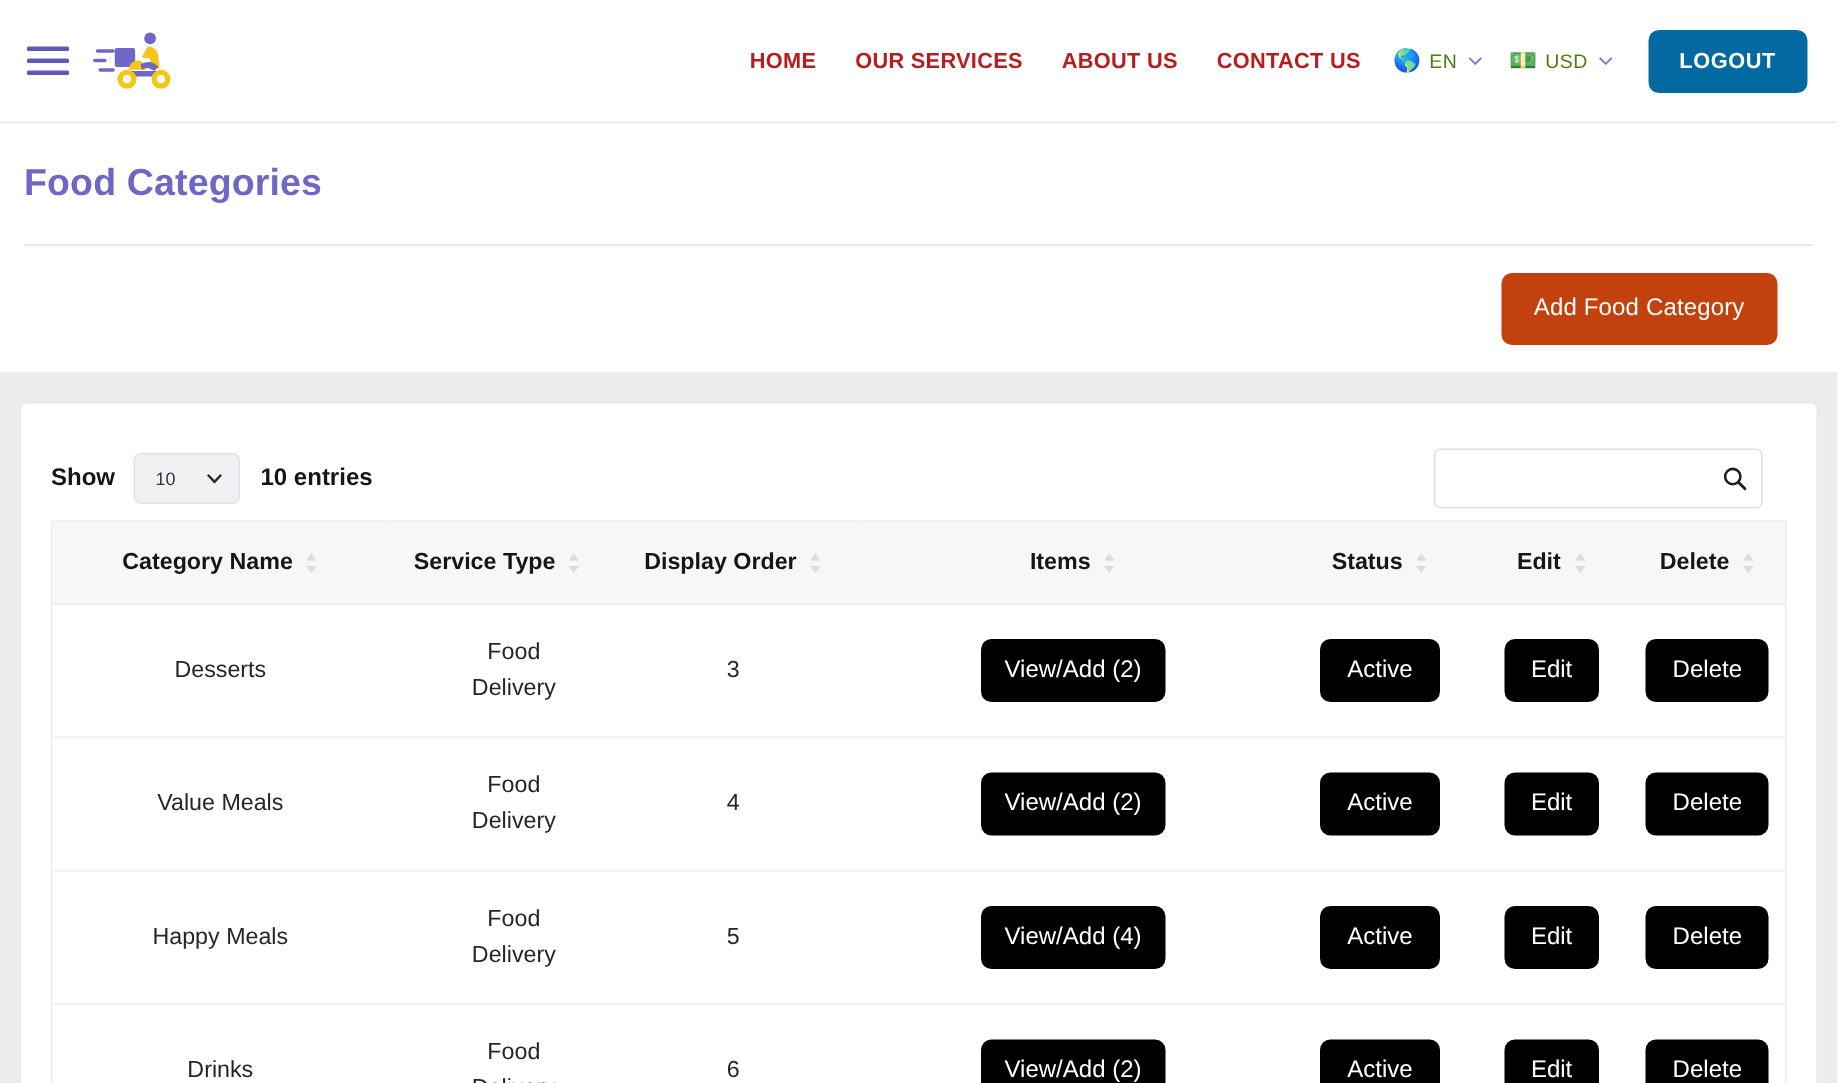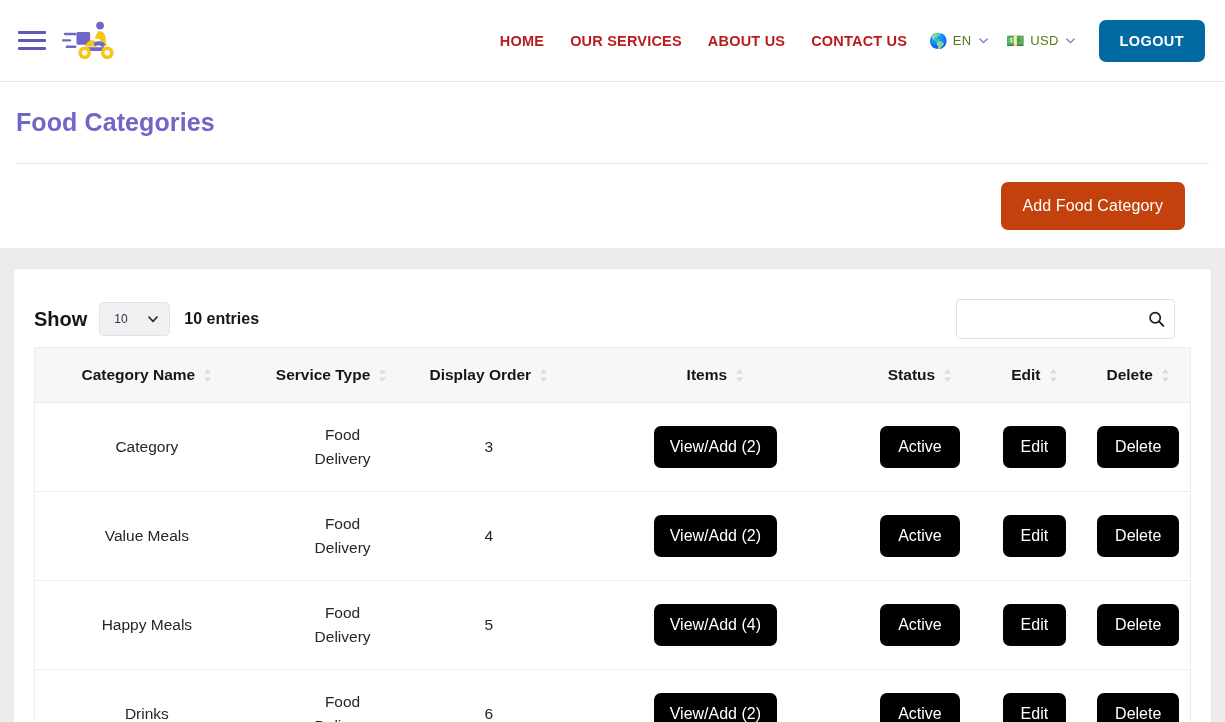--- a/index.html
+++ b/index.html
@@ -109,21 +109,21 @@
     padding: 22px 20px 0 20px;
     box-shadow: 0 0 2px rgba(0,0,0,.04);
   }
 
   .table-top {
     display: flex; align-items: center;
     height: 56px;
     padding: 0 16px 0 0;
   }
   .show-label {
-    font-size: 20px; font-weight: bold; color: #15161c;
+    font-size: 16px; font-weight: bold; color: #15161c;
     margin-right: 12px;
   }
   .length-select {
     appearance: none; -webkit-appearance: none;
     background: #f1f1f3;
     border: 1px solid #e2e2e6; border-radius: 5px;
     font-family: inherit; font-size: 12px; color: #33343c;
     padding: 9px 34px 9px 14px;
     cursor: pointer;
   }
@@ -367,21 +367,21 @@
                 <path d="M4.5 1 L8 5.6 L1 5.6 Z" fill="#dcdce0"></path>
                 <path d="M4.5 14 L8 9.4 L1 9.4 Z" fill="#dcdce0"></path>
               </svg>
             </span>
           </th>
         </tr>
       </thead>
       <tbody>
 
         <tr>
-          <td>Category</td>
+          <td>Desserts</td>
           <td><span class="wrap-2">Food Delivery</span></td>
           <td>3</td>
           <td><button class="cell-btn">View/Add (2)</button></td>
           <td><button class="cell-btn sm">Active</button></td>
           <td><button class="cell-btn sm">Edit</button></td>
           <td><button class="cell-btn sm">Delete</button></td>
         </tr>
 
         <tr>
           <td>Value Meals</td>

